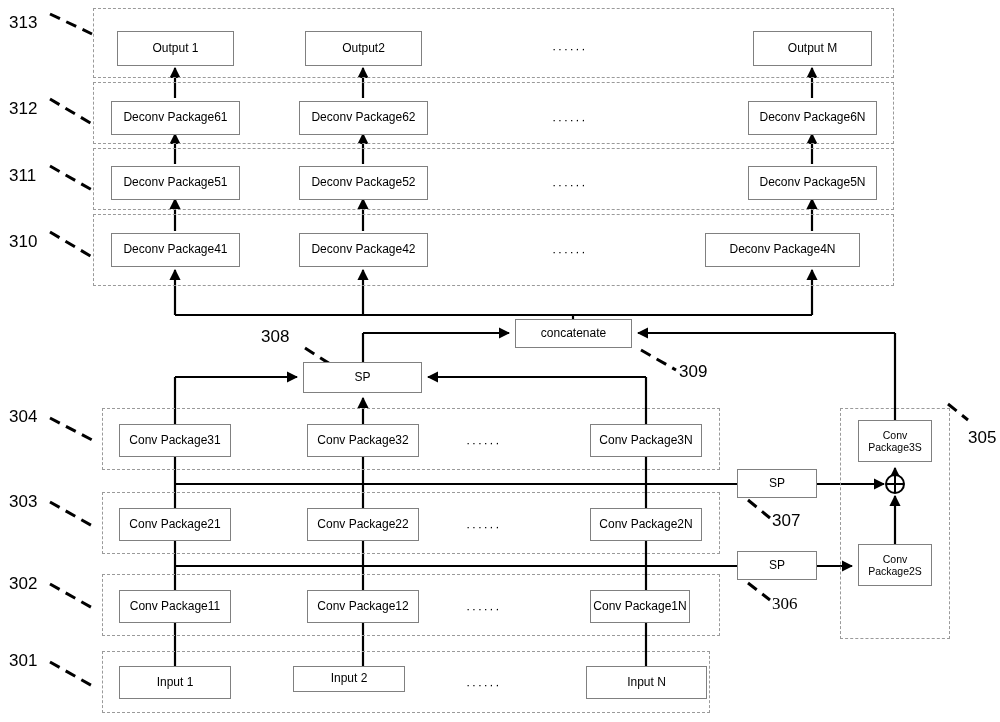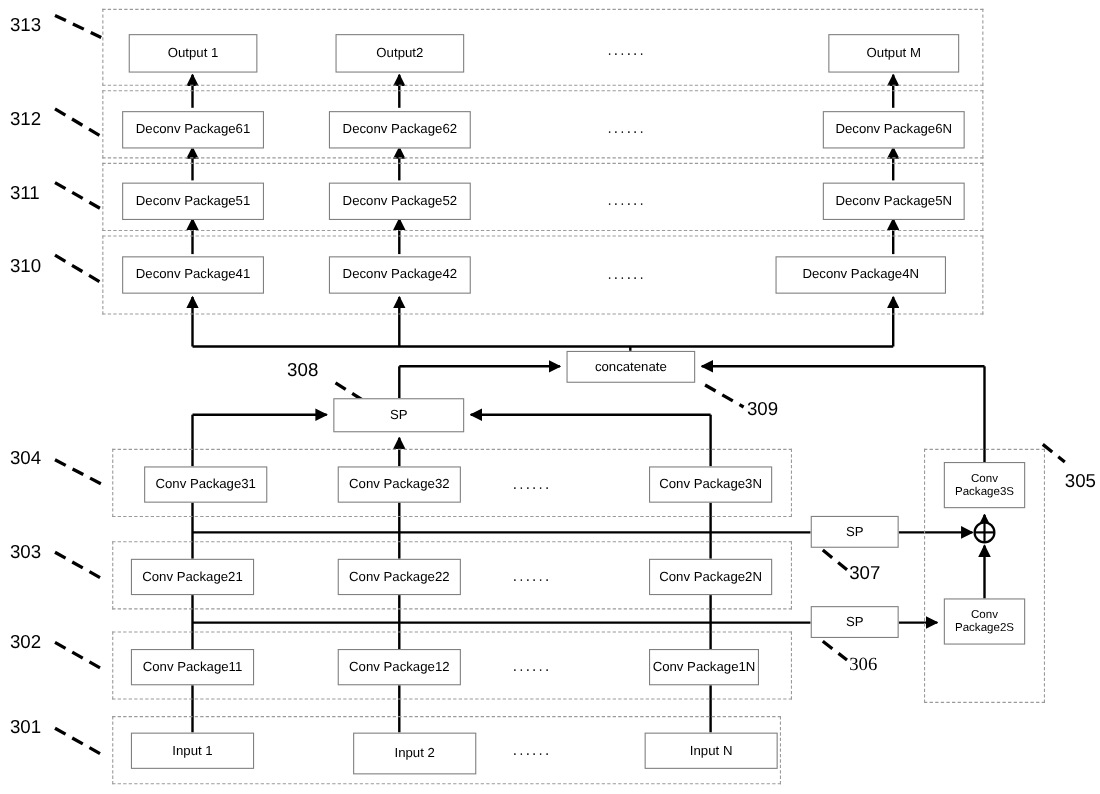--- a/index.html
+++ b/index.html
@@ -142,37 +142,37 @@
   <div class="dots" style="left:552px;top:177px;">······</div>
 
   <div class="box b11" style="left:111px;top:233px;width:129px;height:34px;">Deconv Package41</div>
   <div class="box b11" style="left:299px;top:233px;width:129px;height:34px;">Deconv Package42</div>
   <div class="box b11" style="left:705px;top:233px;width:155px;height:34px;">Deconv Package4N</div>
   <div class="dots" style="left:552px;top:244px;">······</div>
 
   <div class="box b12" style="left:515px;top:319px;width:117px;height:29px;">concatenate</div>
   <div class="box b12" style="left:303px;top:362px;width:119px;height:31px;">SP</div>
 
-  <div class="box b11" style="left:119px;top:424px;width:112px;height:33px;margin-left:12px;">Conv Package31</div>
+  <div class="box b11" style="left:119px;top:424px;width:112px;height:33px;">Conv Package31</div>
   <div class="box b11" style="left:307px;top:424px;width:112px;height:33px;">Conv Package32</div>
   <div class="box b11" style="left:590px;top:424px;width:112px;height:33px;">Conv Package3N</div>
   <div class="dots" style="left:466px;top:435px;">······</div>
 
   <div class="box b11" style="left:119px;top:508px;width:112px;height:33px;">Conv Package21</div>
   <div class="box b11" style="left:307px;top:508px;width:112px;height:33px;">Conv Package22</div>
   <div class="box b11" style="left:590px;top:508px;width:112px;height:33px;">Conv Package2N</div>
   <div class="dots" style="left:466px;top:519px;">······</div>
 
   <div class="box b11" style="left:119px;top:590px;width:112px;height:33px;">Conv Package11</div>
   <div class="box b11" style="left:307px;top:590px;width:112px;height:33px;">Conv Package12</div>
   <div class="box b11" style="left:590px;top:590px;width:100px;height:33px;">Conv Package1N</div>
   <div class="dots" style="left:466px;top:601px;">······</div>
 
   <div class="box b12" style="left:119px;top:666px;width:112px;height:33px;">Input 1</div>
-  <div class="box b12" style="left:321px;top:666px;width:112px;height:38px;">Input 2</div>
+  <div class="box b12" style="left:293px;top:666px;width:112px;height:26px;">Input 2</div>
   <div class="box b12" style="left:586px;top:666px;width:121px;height:33px;">Input N</div>
   <div class="dots" style="left:466px;top:677px;">······</div>
 
   <div class="box b12" style="left:737px;top:469px;width:80px;height:29px;">SP</div>
   <div class="box b12" style="left:737px;top:551px;width:80px;height:29px;">SP</div>
   <div class="box b10" style="left:858px;top:420px;width:74px;height:42px;padding:0 3px;">Conv Package3S</div>
   <div class="box b10" style="left:858px;top:544px;width:74px;height:42px;padding:0 3px;">Conv Package2S</div>
 
   <div class="reflabel" style="left:9px;top:13px;">313</div>
   <div class="reflabel" style="left:9px;top:99px;">312</div>

